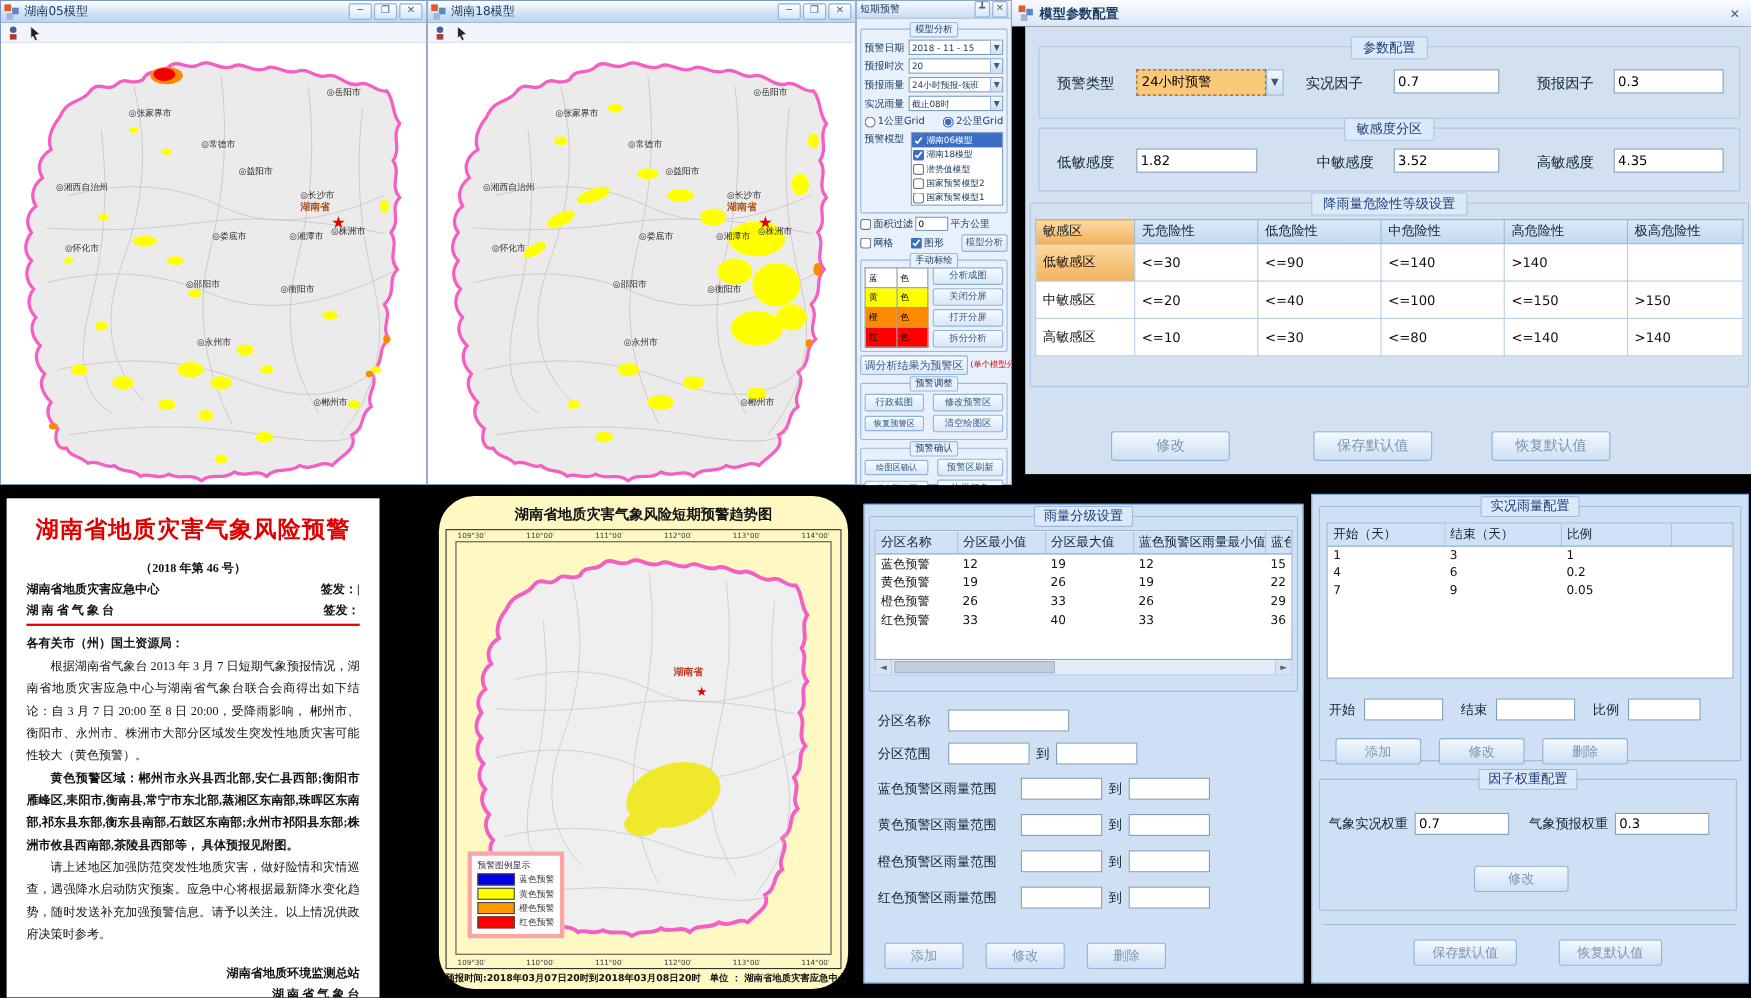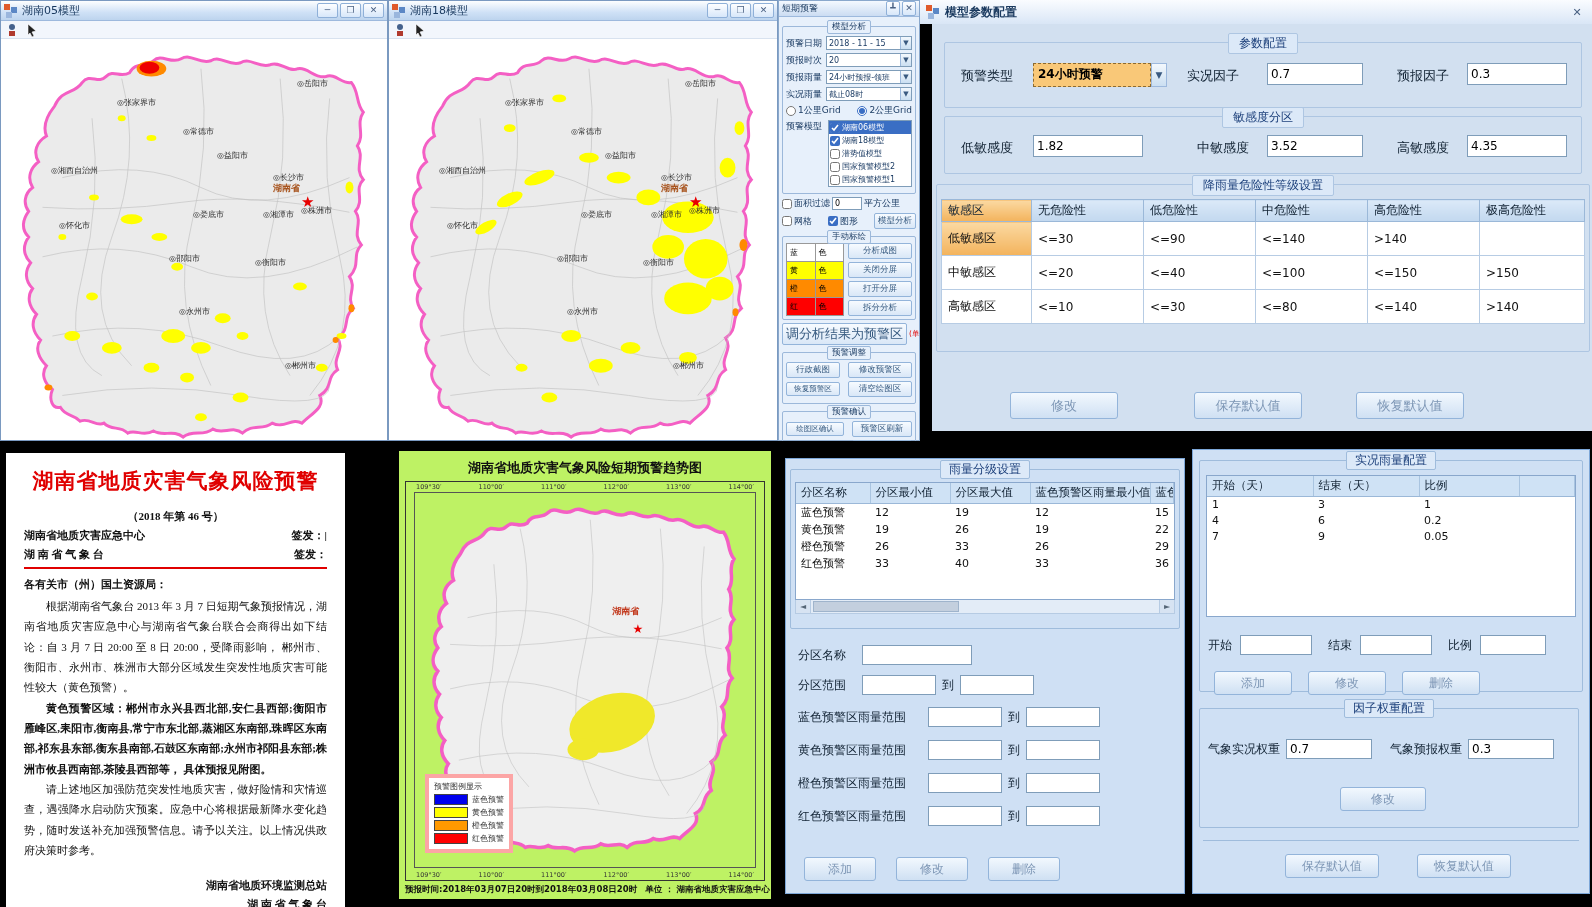--- a/index.html
+++ b/index.html
@@ -65,21 +65,21 @@
   #param-dialog .dtitle { height:24px; background:linear-gradient(#fafcff,#d9e6f6); display:flex; align-items:center; gap:5px; padding:0 6px; }
   #param-dialog .dtitle .ttext { font-size:12px; font-weight:bold; color:#1b3a5f; }
   .dlg-close { margin-left:auto; font-size:11px; color:#4a6183; width:18px; text-align:center; }
   .dlg-body { position:absolute; left:12px; right:0; top:24px; bottom:0; background:#d2e0f0; }
   .dgbox { position:absolute; border:1px solid #aec6e2; border-radius:2px; }
   .dgbox-title { position:absolute; top:-10px; left:50%; transform:translateX(-50%); background:#dce9f8; border:1px solid #aec6e2;
                  border-radius:2px; padding:1px 10px; font-size:12px; color:#1b3f7a; white-space:nowrap; }
   .dlabel { position:absolute; font-size:13px; color:#123; white-space:nowrap; }
   .dinput { position:absolute; border:1px solid #7f9db9; background:#fff; font-size:12px; padding:1px 3px; height:22px; font-family:inherit; }
   .dcombo { position:absolute; display:flex; height:24px; }
-  .dcombo .cval { flex:1; background:#f9c878; border:1px dashed #8c6a30; font-size:12px; padding:2px 4px; white-space:nowrap; overflow:hidden;font-weight:bold; }
+  .dcombo .cval { flex:1; background:#f9c878; border:1px dashed #8c6a30; font-size:12px; padding:2px 4px; white-space:nowrap; overflow:hidden; }
   .dcombo .carr { width:16px; background:linear-gradient(#f3f8fd,#cbdff2); border:1px solid #9db9dd; font-size:9px; text-align:center; line-height:22px; color:#3a5a80; }
   .dbtn { position:absolute; width:108px; height:27px; border:1px solid #93b4da; background:linear-gradient(#f2f8fe,#cfe0f3);
           border-radius:3px; color:#7d96b5; font-size:13px; text-align:center; line-height:25px; }
   table.blue { border-collapse:collapse; background:#fff; width:100%; }
   table.blue th { background:linear-gradient(#dbe9f8,#c2d8ef); border:1px solid #9bb8d8; font-size:12px; color:#123;
                   font-weight:normal; text-align:left; padding:2px 6px; height:22px; }
   table.blue td { border:1px solid #b7cce4; font-size:12px; color:#111; padding:2px 6px; }
   table.blue th.orange, table.blue td.orange { background:linear-gradient(#fbd9a2,#f3b35c); }
 
   
@@ -88,21 +88,21 @@
              font-family:"Liberation Serif","DejaVu Serif",serif; color:#111; }
   .doc-title { color:#e00000; font-size:21px; font-weight:bold; text-align:center; letter-spacing:1px; white-space:nowrap; }
   .doc-no { text-align:center; font-size:11px; font-weight:bold; margin-top:14px; }
   .doc-orgrow { display:flex; justify-content:space-between; font-size:11px; font-weight:bold; margin-top:4px; }
   .doc-redline { border-top:2.5px solid #e00000; margin:5px 0 8px; }
   .doc-salut { font-size:11px; font-weight:bold; margin:4px 0; }
   .doc-para { font-size:11px; line-height:1.85; text-align:justify; text-indent:2em; }
   .doc-sign { text-align:right; font-size:11px; font-weight:bold; margin-top:16px; line-height:1.7; }
 
   #trend-panel { position:absolute; left:385px; top:441px; width:390px; height:466px; background:#000; }
-  .trendpage { position:absolute; left:14px; top:10px; right:4px; bottom:8px; background:#bef264; padding:8px 6px 2px; }
+  .trendpage { position:absolute; left:14px; top:10px; right:4px; bottom:8px; background:#fef9c3; padding:8px 6px 2px;border-radius:32px; }
   .trend-title { text-align:center; font-size:13px; font-weight:bold; color:#111; }
   .trend-frame { position:relative; border:1px solid #333; margin-top:4px; height:400px; }
   .lonrow { position:absolute; left:10px; right:10px; display:flex; justify-content:space-between; font-size:6.5px; color:#333; }
   .trend-map { position:absolute; left:8px; top:10px; right:8px; bottom:12px; border:1px solid #555; overflow:hidden; }
   .legend { position:absolute; left:10px; bottom:14px; border:4px solid #fca5a5; background:#fff; padding:3px 5px; width:88px; }
   .legend .lg-title { font-size:8px; color:#333; margin-bottom:2px; }
   .lg-row { display:flex; align-items:center; gap:4px; margin:2px 0; }
   .lg-swatch { width:34px; height:11px; border:1px solid #444; flex:none; }
   .lg-label { font-size:8px; color:#333; white-space:nowrap; }
   .trend-caption { display:flex; gap:8px; margin-top:3px; font-size:8.5px; font-weight:bold; color:#111; white-space:nowrap; }
@@ -398,21 +398,21 @@
             </table>
           <div class="manual-btns">
             <span class="btn">分析成图</span>
             <span class="btn">关闭分屏</span>
             <span class="btn">打开分屏</span>
             <span class="btn">拆分分析</span>
           </div>
         </div>
       </div>
       <div class="frow">
-        <span class="btn" style="font-size:13px;flex:none">调分析结果为预警区</span>
+        <span class="btn" style="font-size:10px;flex:none">调分析结果为预警区</span>
         <span class="rednote">(单个模型分析时)</span>
       </div>
       <div class="gbox">
         <span class="gbox-title">预警调整</span>
         <div class="frow" style="justify-content:space-between">
           <span class="btn" style="width:54px">行政截图</span>
           <span class="btn" style="width:64px">修改预警区</span>
         </div>
         <div class="frow" style="justify-content:space-between">
           <span class="btn" style="width:54px;font-size:7.5px">恢复预警区</span>

